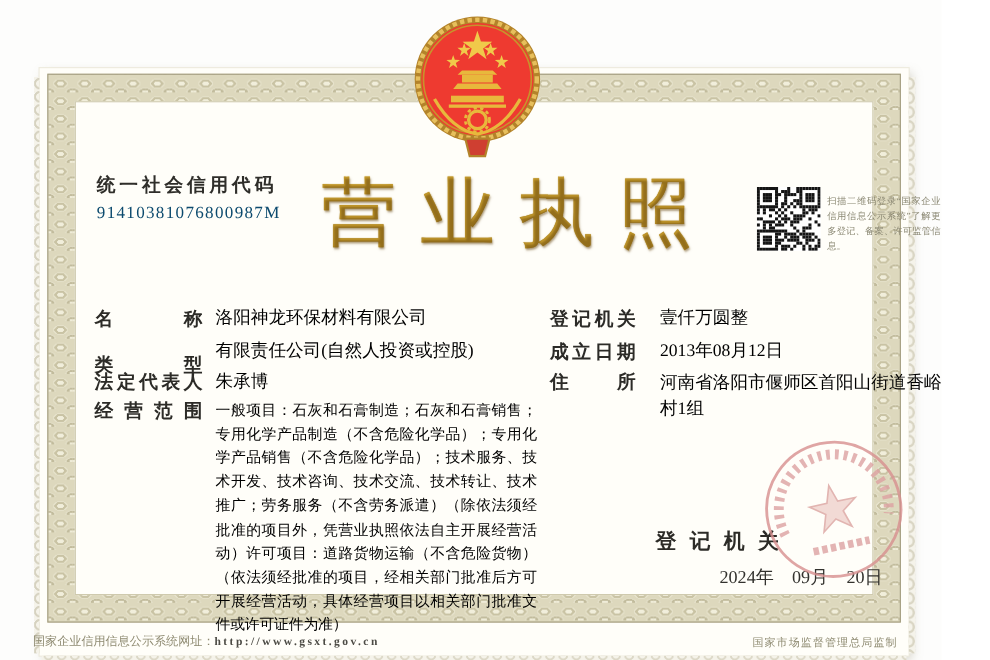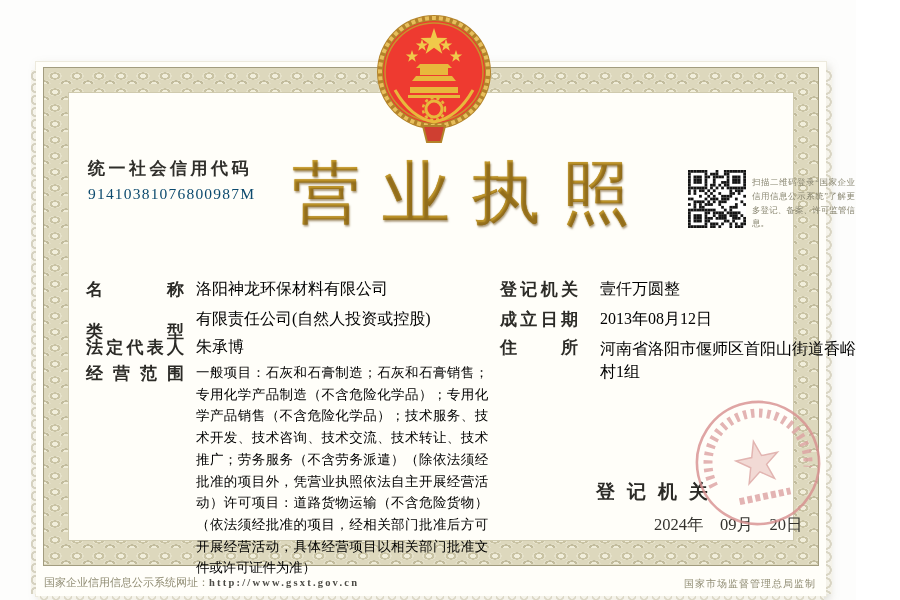--- a/index.html
+++ b/index.html
@@ -60,21 +60,21 @@
   .registry{left:596px;top:479px;font-size:19px;font-weight:bold;letter-spacing:12px;color:#2c2b27;white-space:nowrap;}
   .issue-date{left:654px;top:514px;font-size:16.5px;color:#33322e;white-space:pre;}
 
   
   .seal{left:692px;top:397px;width:132px;height:132px;opacity:.8;transform:rotate(-12deg);}
 
   
   .emblem{left:375px;top:6px;width:118px;height:142px;}
 
   
-  .footer-left{left:44px;top:575px;font-size:11px;color:#8f8b72;white-space:nowrap;}
+  .footer-left{left:30px;top:575px;font-size:11px;color:#8f8b72;white-space:nowrap;}
   .footer-left .url{font-weight:bold;letter-spacing:2.2px;color:#4c4b45;font-size:10.5px;}
   .footer-right{right:40px;top:577px;font-size:10px;color:#8f8b72;letter-spacing:1px;white-space:nowrap;}
 </style>
 </head>
 <body>
 
 <div class="page">
   <div class="cert">
     <div class="ruffle l"></div>
     <div class="ruffle r"></div>

